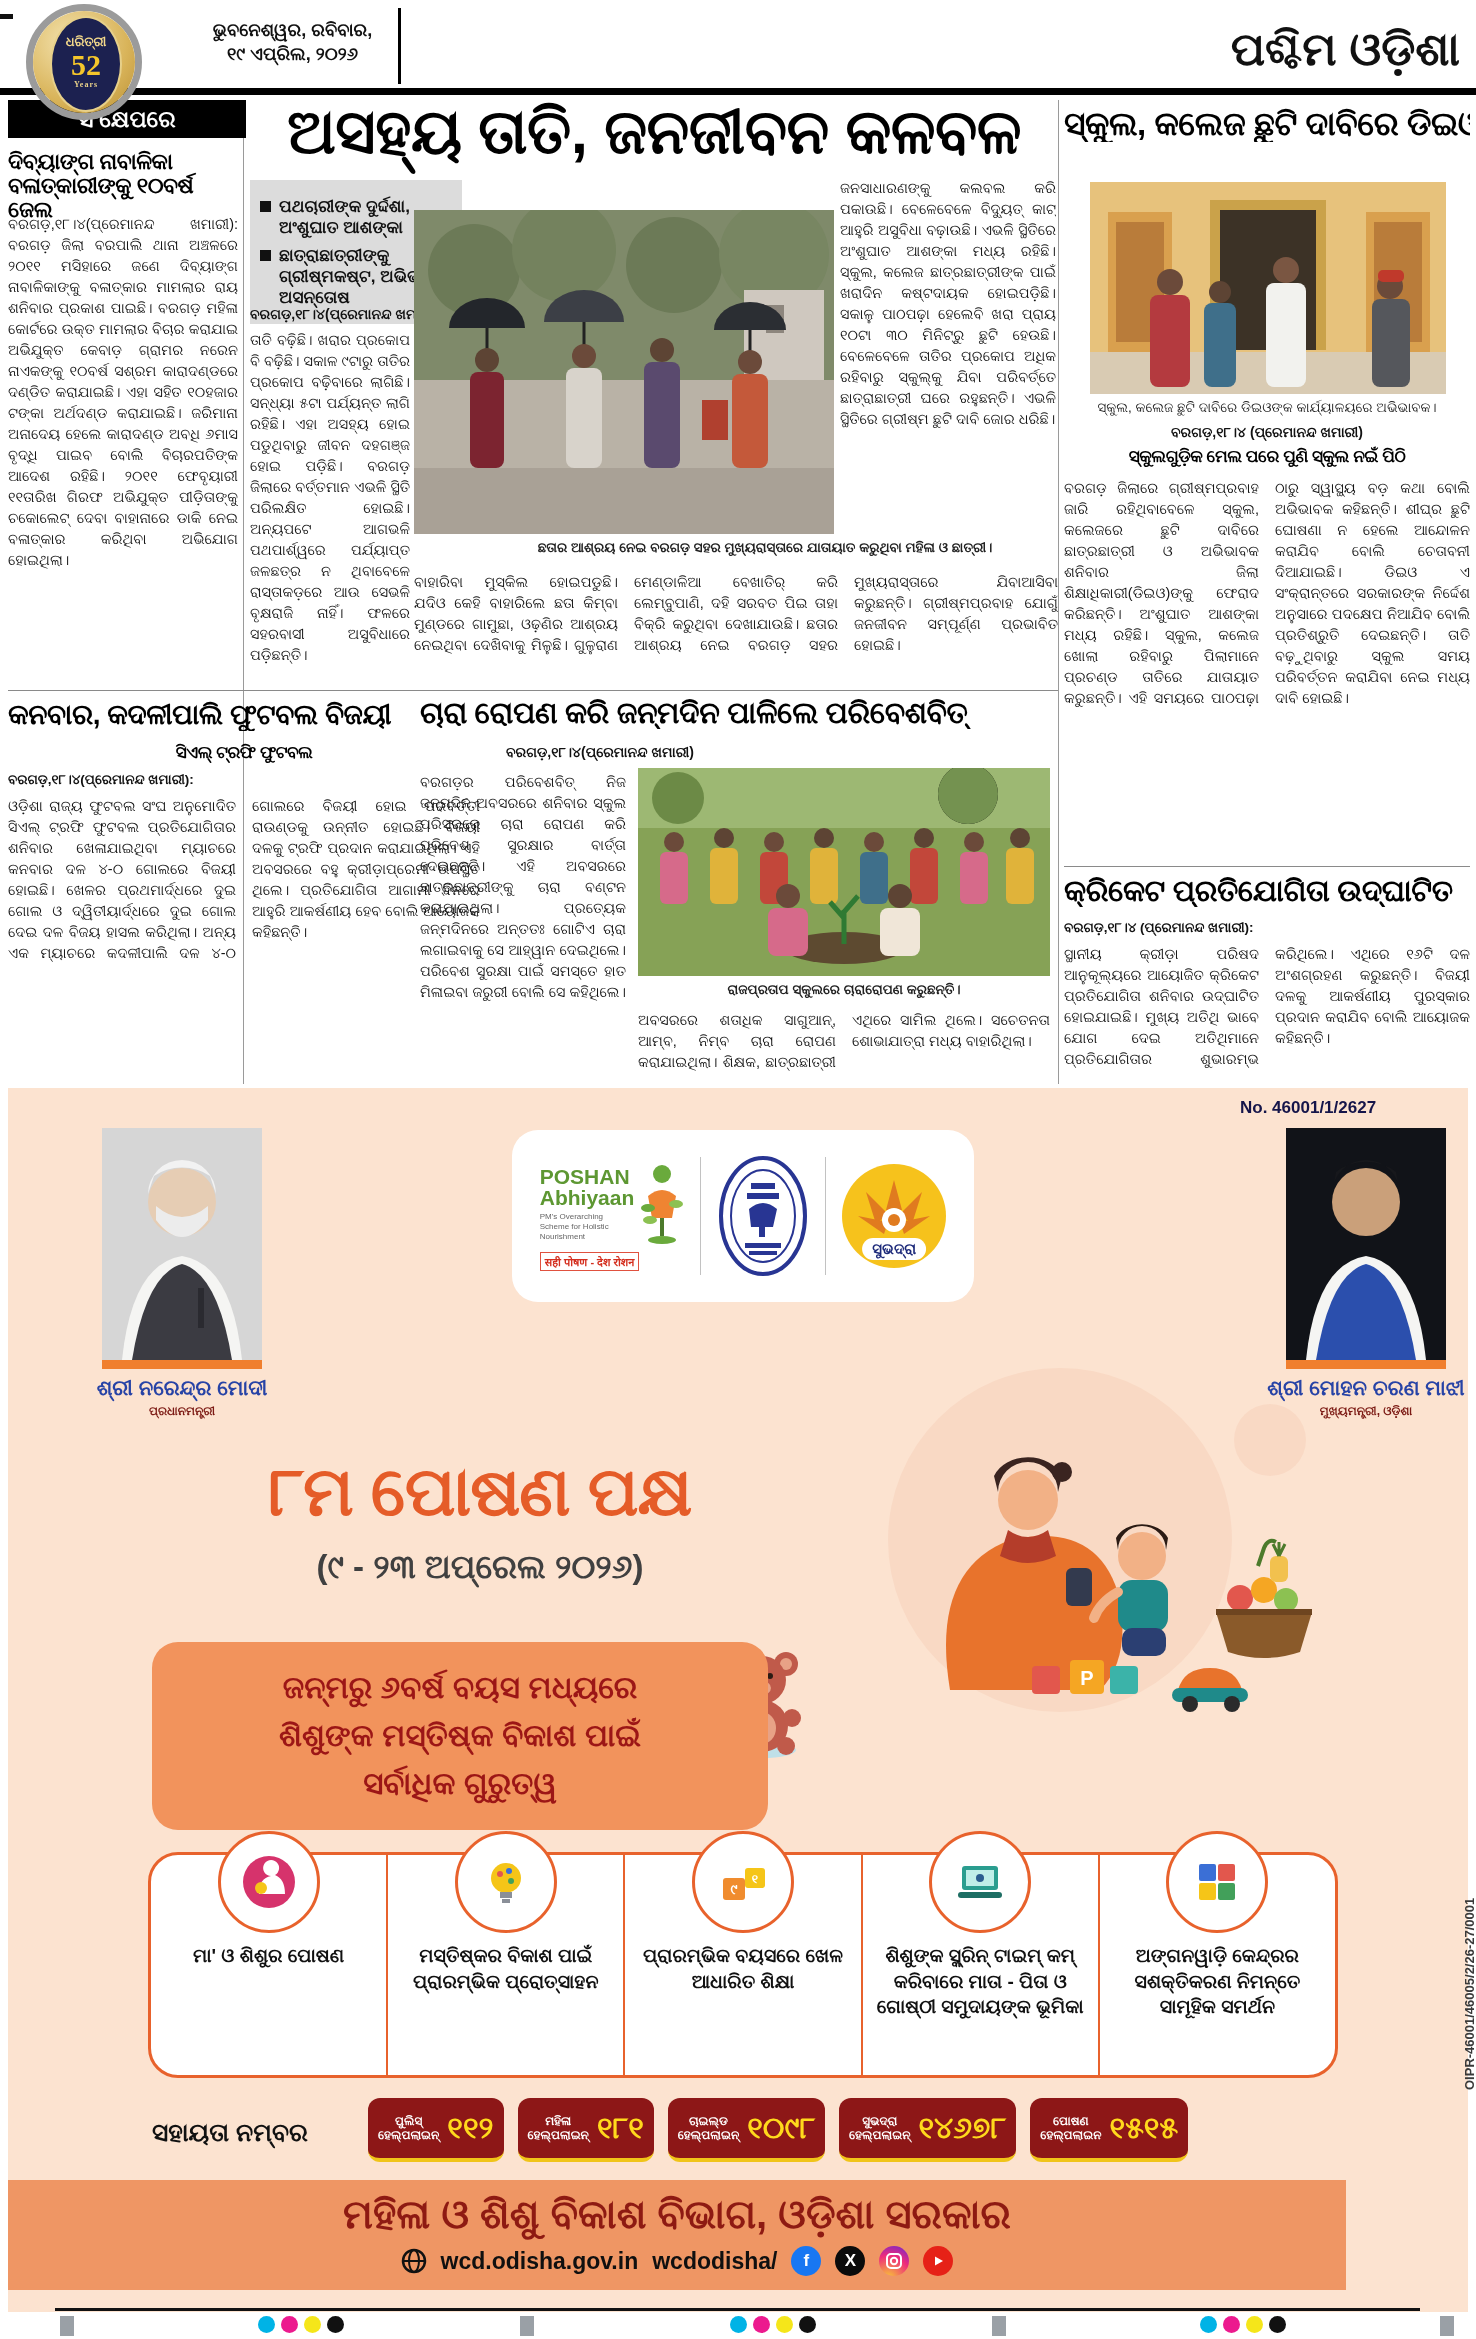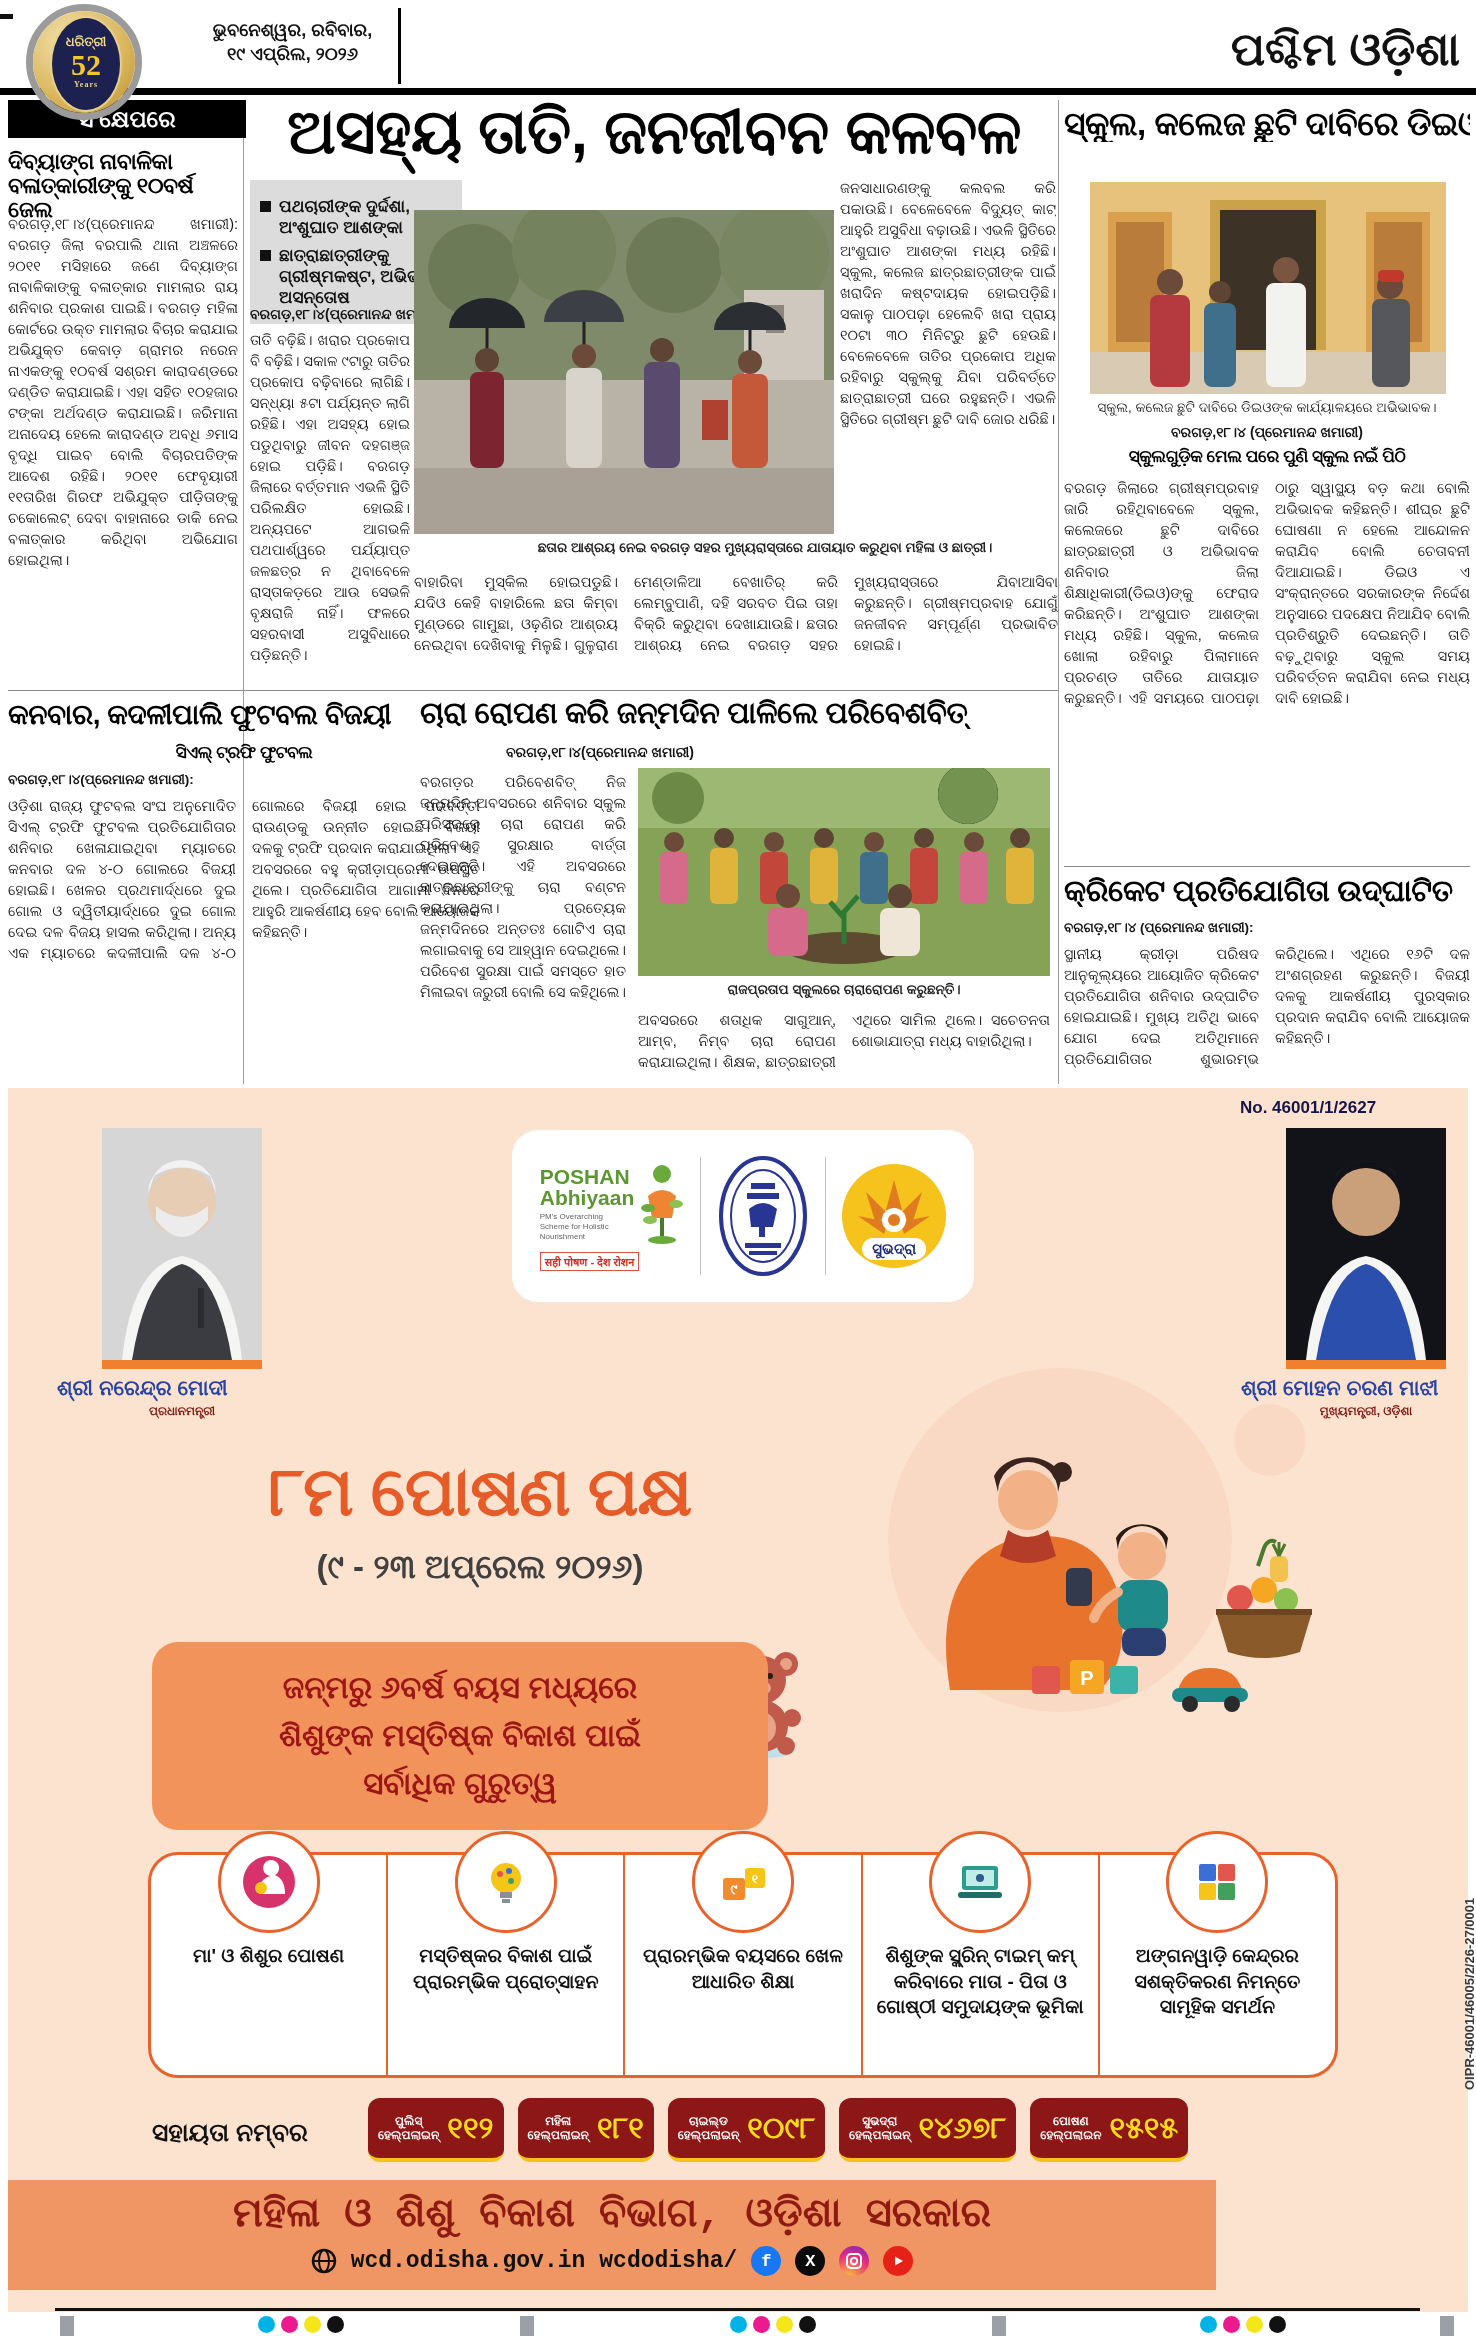--- a/index.html
+++ b/index.html
@@ -29,21 +29,21 @@
   .brief-label{background:#000;color:#fff;font-size:23px;font-weight:800;text-align:center;line-height:38px;}
   
   .bullets{background:#dcdcdc;padding:10px 10px;}
   .bullet-line{display:flex;gap:8px;font-size:17px;font-weight:800;line-height:1.25;margin:6px 0;}
   .sq{flex:0 0 auto;width:11px;height:11px;background:#111;margin-top:5px;}
   
   #adbg{left:8px;top:1088px;width:1460px;height:1224px;background:#fce3d0;}
   .refno{font-size:17px;font-weight:800;color:#15154a;}
   .persona{overflow:hidden;background:linear-gradient(#d9d9d9,#f0efee);}
   .p-underline{height:9px;background:#f07f2e;}
-  .p-name{font-size:21px;font-weight:800;color:#2743a6;text-align:left;}
+  .p-name{font-size:21px;font-weight:800;color:#2743a6;text-align:center;}
   .p-title{font-size:12px;font-weight:700;color:#7c1a14;text-align:center;}
   .logo-box{background:#fff;border-radius:26px;display:flex;align-items:center;justify-content:center;gap:16px;}
   .poshan-txt{line-height:1;}
   .poshan-txt .n1{color:#5d9732;font-weight:800;font-size:21px;}
   .poshan-txt .n2{color:#5d9732;font-weight:800;font-size:21px;}
   .poshan-desc{color:#666;font-size:8px;line-height:1.25;margin-top:4px;width:92px;}
   .tagline{margin-top:6px;display:inline-block;border:1px solid #e0513f;color:#d42f1f;font-size:11px;font-weight:800;padding:1px 4px;}
   .lg-div{width:1px;height:118px;background:#c2c2c2;}
   .subhadra-circle{width:104px;height:104px;border-radius:50%;background:#f6c21c;position:relative;}
   .subhadra-pill{position:absolute;left:50%;transform:translateX(-50%);bottom:8px;background:#fff;border-radius:12px;padding:2px 10px;color:#1d2a7a;font-weight:800;font-size:15px;white-space:nowrap;}
@@ -476,21 +476,21 @@
     </div>
     <div class="pill">
       <div class="pill-l">
           <span>ପୋଷଣ</span>
           <span>ହେଲ୍ପଲାଇନ</span>
         </div>
       <div class="pill-n">୧୫୧୫</div>
     </div>
   </div>
 
-  <div class="abs footer-band" style="left:8px;top:2180px;width:1208px;height:110px;font-family:Liberation Mono, monospace;">
+  <div class="abs footer-band" style="left:8px;top:2180px;width:1338px;height:110px;">
     <div class="dept" style="margin-top:12px;">ମହିଳା ଓ ଶିଶୁ ବିକାଶ ବିଭାଗ, ଓଡ଼ିଶା ସରକାର</div>
     <div class="weblinks" style="margin-top:8px;">
       <svg width="26" height="26" viewBox="0 0 26 26">
         <circle cx="13" cy="13" r="11" fill="none" stroke="#111" stroke-width="2.5"></circle>
         <ellipse cx="13" cy="13" rx="5" ry="11" fill="none" stroke="#111" stroke-width="2"></ellipse>
         <line x1="2" y1="13" x2="24" y2="13" stroke="#111" stroke-width="2"></line>
       </svg>
       <span class="weblink-text">wcd.odisha.gov.in</span>
       <span class="weblink-text">wcdodisha/</span>
       <span class="soc soc-fb">f</span>

